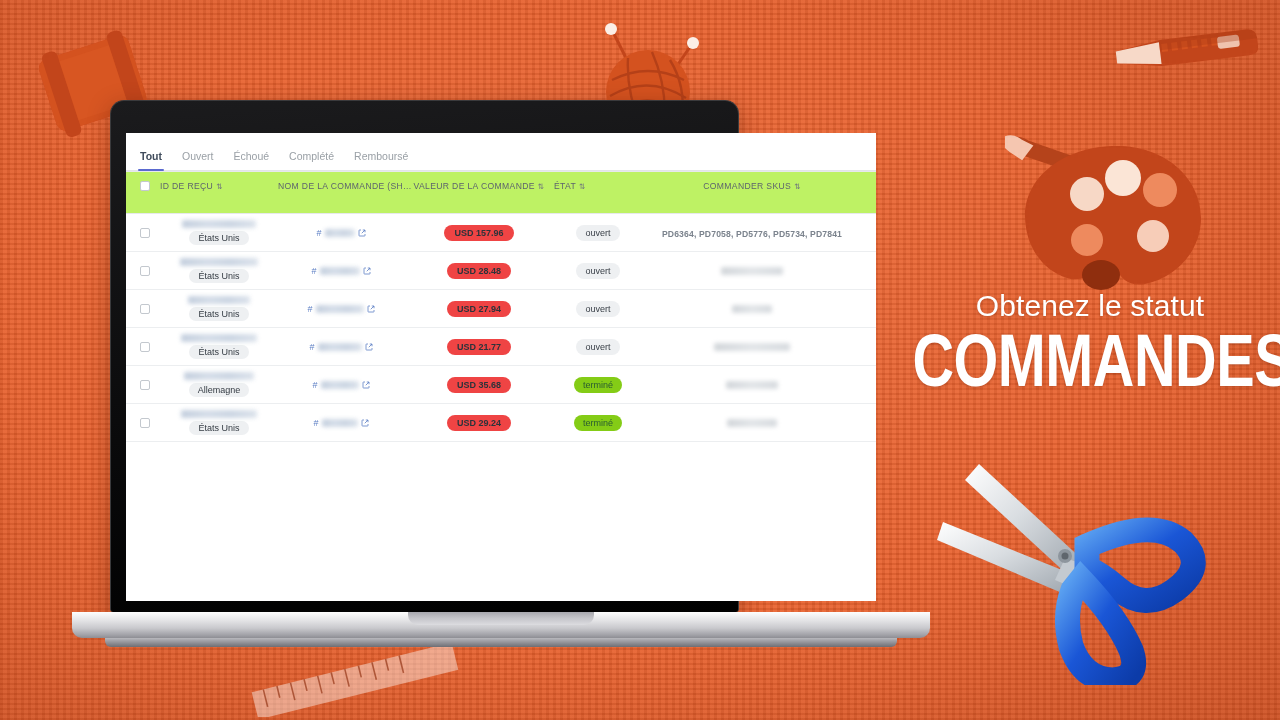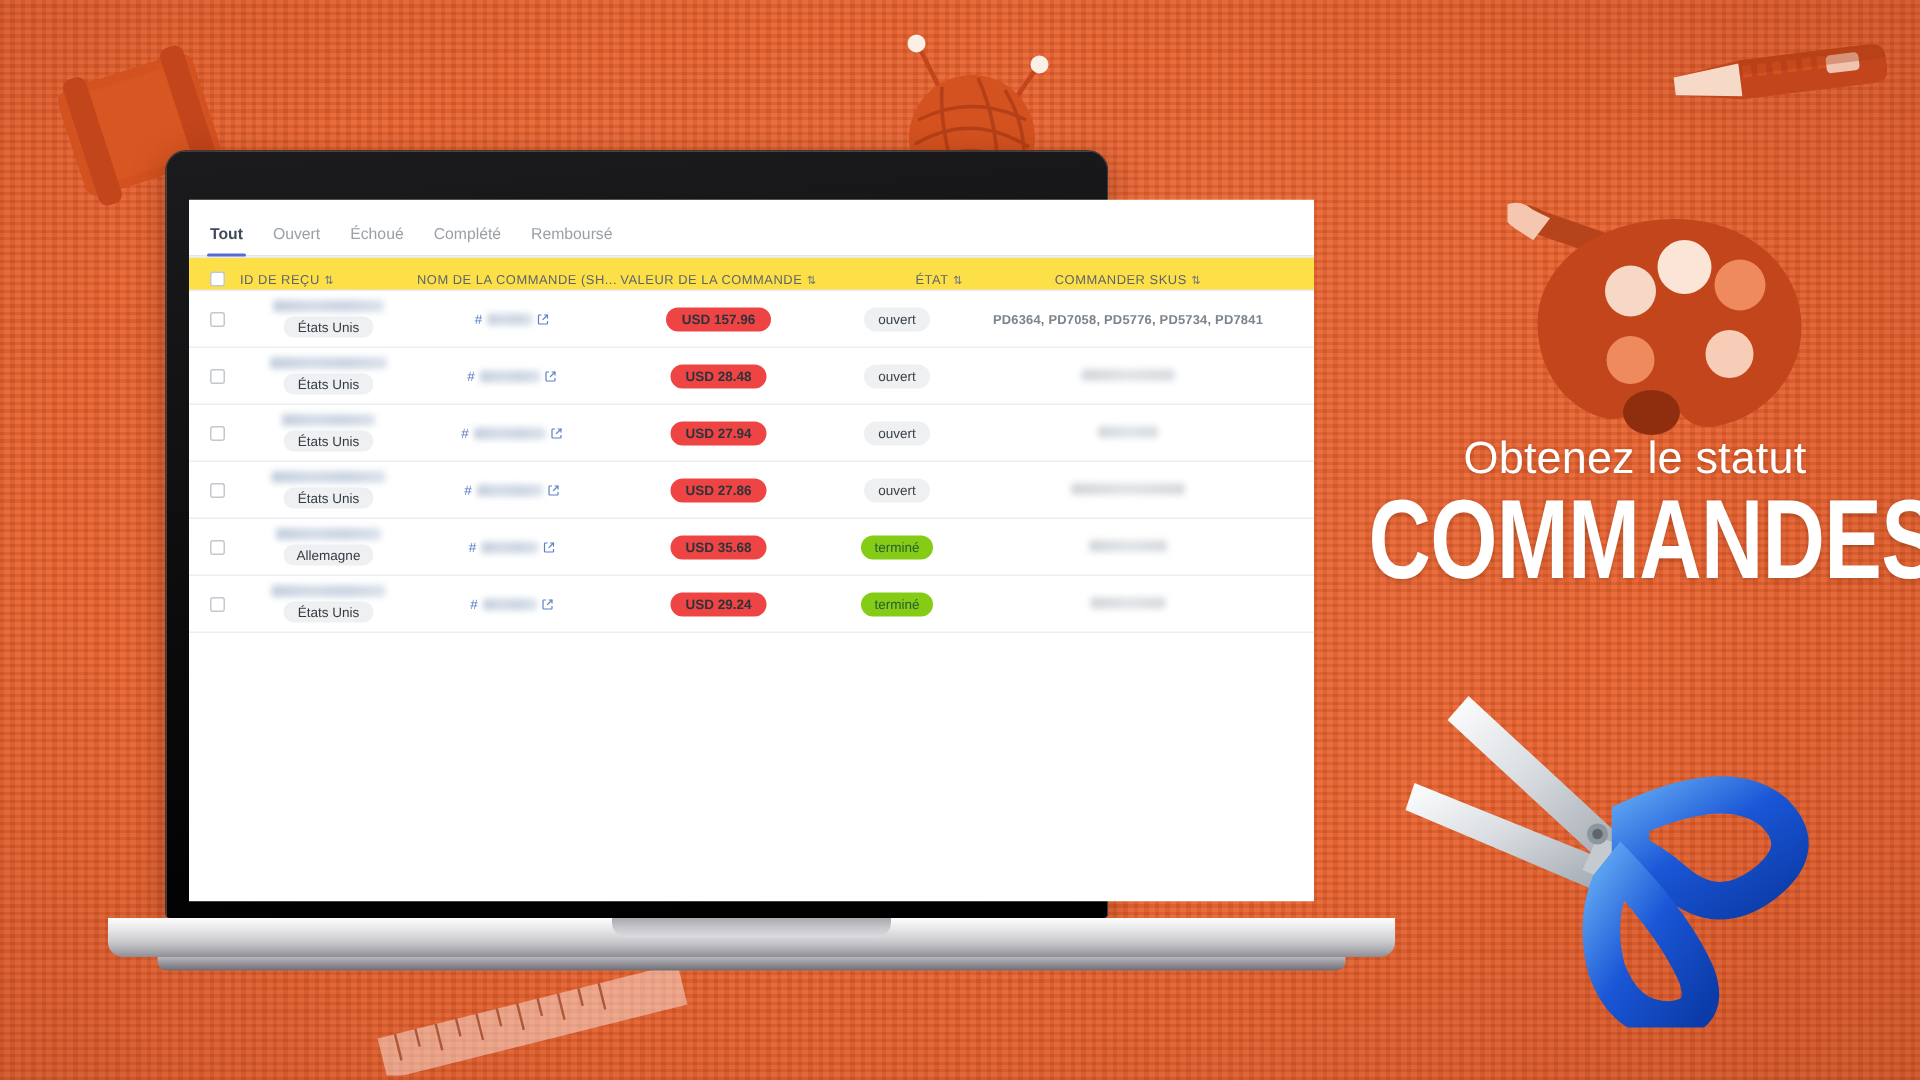--- a/index.html
+++ b/index.html
@@ -121,22 +121,22 @@
 
   
   .count-line { padding:11px 14px 10px 14px; font-size:10px; color:#4a5058; }
   .count-line b { font-weight:700; color:#2b3036; }
 
   
   table { width:100%; border-collapse:collapse; table-layout:fixed; }
   thead th {
     font-size:8.6px; letter-spacing:0.35px; color:#5d646d; font-weight:400;
     text-transform:uppercase; text-align:left;
-    padding:9px 0 2px 0; border-top:1px solid #e7e9ec; border-bottom:1px solid #e7e9ec;
-    background:#fde047; white-space:nowrap;
+    padding:9px 0 22px 0; border-top:1px solid #e7e9ec; border-bottom:1px solid #e7e9ec;
+    background:#bef264; white-space:nowrap;
   }
   .sort { font-size:7.5px; color:#6d747d; margin-left:3px; }
 
   tbody td {
     border-bottom:1px solid #eceef0;
     padding:0; height:38px; vertical-align:middle;
   }
   tbody tr:last-child td { border-bottom:1px solid #eceef0; }
 
   .c-check { width:34px; padding-left:14px !important; }
@@ -317,21 +317,21 @@
 
         <table>
           <thead>
             <tr id="head-row">
                 <th class="c-check">
                   <span class="cb"></span>
                 </th>
                 <th class="c-id"><span>ID DE REÇU</span><span class="sort">⇅</span></th>
                 <th class="c-name" style="text-align: center;"><span>NOM DE LA COMMANDE (SH...</span></th>
                 <th class="c-value" style="text-align: center;"><span>VALEUR DE LA COMMANDE</span><span class="sort">⇅</span></th>
-                <th class="c-state" style="text-align: right; margin-top: 20px;"><span>ÉTAT</span><span class="sort">⇅</span></th>
+                <th class="c-state" style="text-align: left; margin-top: 20px;"><span>ÉTAT</span><span class="sort">⇅</span></th>
                 <th class="c-sku" style="text-align: center;"><span>COMMANDER SKUS</span><span class="sort">⇅</span></th>
               </tr>
           </thead>
           <tbody id="body-host">
               <tr>
                 <td class="c-check">
                   <span class="cb"></span>
                 </td>
                 <td class="c-id">
                   <div class="id-cell">
@@ -426,21 +426,21 @@
                     <span class="redact" style="width: 44px; height: 8px; margin: 0px 1px;"></span>
                     <span class="ext-icon">
                       <svg width="8" height="8" viewBox="0 0 16 16">
                         <path d="M6 2 H3 A1 1 0 0 0 2 3 V13 A1 1 0 0 0 3 14 H13 A1 1 0 0 0 14 13 V10" fill="none" stroke="#5b7ec4" stroke-width="1.6"></path>
                         <path d="M9.5 2 H14 V6.5" fill="none" stroke="#5b7ec4" stroke-width="1.6"></path>
                         <line x1="14" y1="2" x2="7.5" y2="8.5" stroke="#5b7ec4" stroke-width="1.6"></line>
                       </svg>
                     </span>
                   </div>
                 </td>
-                <td class="c-value cell-center"><span class="val-pill">USD 27.86</span></td>
+                <td class="c-value cell-center"><span class="val-pill">USD 21.77</span></td>
                 <td class="c-state cell-center"><span class="state-pill state-open">ouvert</span></td>
                 <td class="c-sku sku-center"><span class="redact-grey" style="width: 76px; height: 8px;"></span></td>
               </tr>
               <tr>
                 <td class="c-check">
                   <span class="cb"></span>
                 </td>
                 <td class="c-id">
                   <div class="id-cell">
                     <span class="redact" style="width: 70px; height: 8px;"></span>

